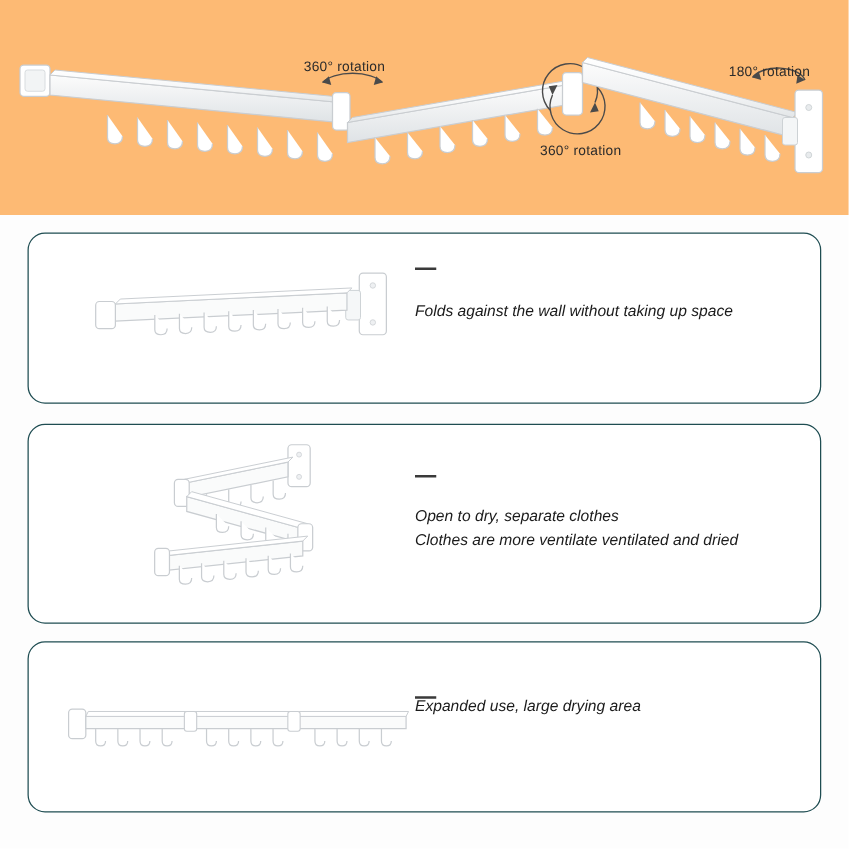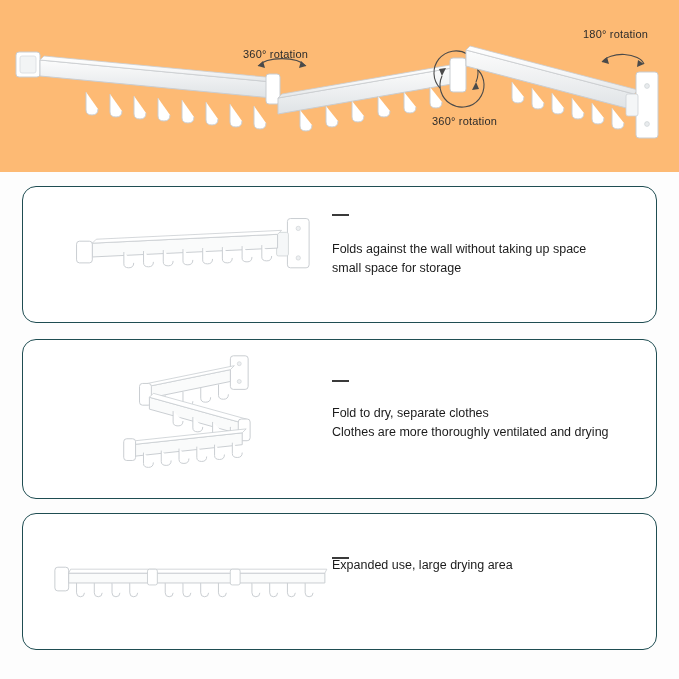--- a/index.html
+++ b/index.html
@@ -29,21 +29,21 @@
     overflow: hidden;
   }
   .anno {
     position: absolute;
     font-size: 11px;
     color: #2b2b2b;
     white-space: nowrap;
     letter-spacing: 0.2px;
   }
   #anno-left   { left: 243px; top: 48px; }
-  #anno-right  { left: 583px; top: 28px; }
+  #anno-right  { left: 583px; top: 52px; }
   #anno-mid    { left: 432px; top: 115px; }
 
   
   .card {
     position: absolute;
     left: 22px;
     width: 635px;
     border: 1px solid #1f4d52;
     border-radius: 14px;
     background: #ffffff;
@@ -59,20 +59,21 @@
     top: 0;
     width: 300px;
     height: 100%;
   }
   .card-text {
     position: absolute;
     left: 332px;
     color: #1b1b1b;
     font-size: 12.5px;
     line-height: 19px;
+    font-style: italic;
   }
   #text-1 { top: 240px; }
   #text-2 { top: 404px; }
   #text-3 { top: 556px; }
   .card-text .line { white-space: nowrap; }
 
   .dash {
     position: absolute;
     width: 17px;
     height: 1.5px;
@@ -210,21 +211,20 @@
         <path d="M172 62 v12 q0 4 5 4 q5 0 5 -5"></path>
         <path d="M192 61 v12 q0 4 5 4 q5 0 5 -5"></path>
         <path d="M212 60 v12 q0 4 5 4 q5 0 5 -5"></path>
         <path d="M232 59 v12 q0 4 5 4 q5 0 5 -5"></path>
       </g>
     </svg>
   </div>
   <div class="dash" id="dash-1"></div>
   <div class="card-text" id="text-1">
     <div class="line">Folds against the wall without taking up space</div>
-    <div class="line">small space for storage</div>
   </div>
 
   <div class="card" id="card-2">
     <svg class="card-img" viewBox="0 0 300 160">
       <g>
         <rect x="200" y="16" width="18" height="34" rx="3" fill="#ffffff" stroke="#c9cdd1" stroke-width="1"></rect>
         <circle cx="209" cy="24" r="2" fill="#eef0f2" stroke="#cfd3d6" stroke-width="0.7"></circle>
         <circle cx="209" cy="42" r="2" fill="#eef0f2" stroke="#cfd3d6" stroke-width="0.7"></circle>
       </g>
 
@@ -264,22 +264,22 @@
         <path d="M148 110 v11 q0 4 5 4 q5 0 5 -5"></path>
         <path d="M166 108 v11 q0 4 5 4 q5 0 5 -5"></path>
         <path d="M184 106 v11 q0 4 5 4 q5 0 5 -5"></path>
         <path d="M202 104 v11 q0 4 5 4 q5 0 5 -5"></path>
       </g>
       <rect x="92" y="100" width="12" height="22" rx="3" fill="#ffffff" stroke="#c9cdd1" stroke-width="1"></rect>
     </svg>
   </div>
   <div class="dash" id="dash-2"></div>
   <div class="card-text" id="text-2">
-    <div class="line">Fold to dry, separate clothes</div>
-    <div class="line">Clothes are more thoroughly ventilated and drying</div>
+    <div class="line">Open to dry, separate clothes</div>
+    <div class="line">Clothes are more ventilate ventilated and dried</div>
   </div>
 
   <div class="card" id="card-3">
     <svg class="card-img" viewBox="0 0 300 137">
       <g>
         <rect x="22" y="54" width="14" height="24" rx="3" fill="#ffffff" stroke="#c9cdd1" stroke-width="1"></rect>
       </g>
       <g>
         <polygon points="36,60 296,60 296,70 36,70" fill="#fafbfb" stroke="#c9cdd1" stroke-width="1"></polygon>
         <polygon points="36,60 296,60 298,56 38,56" fill="#ffffff" stroke="#c9cdd1" stroke-width="0.8"></polygon>

